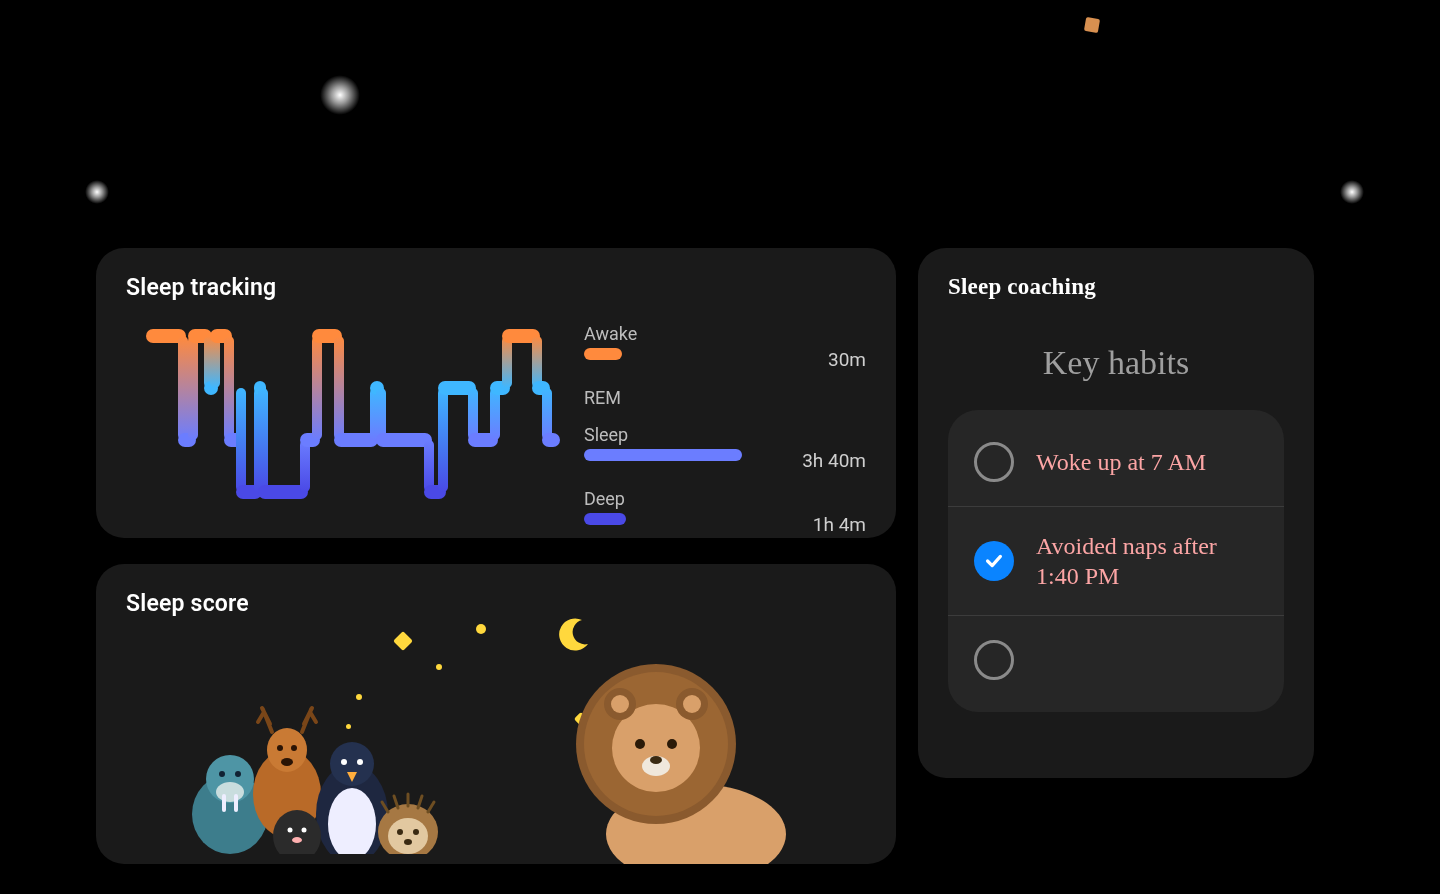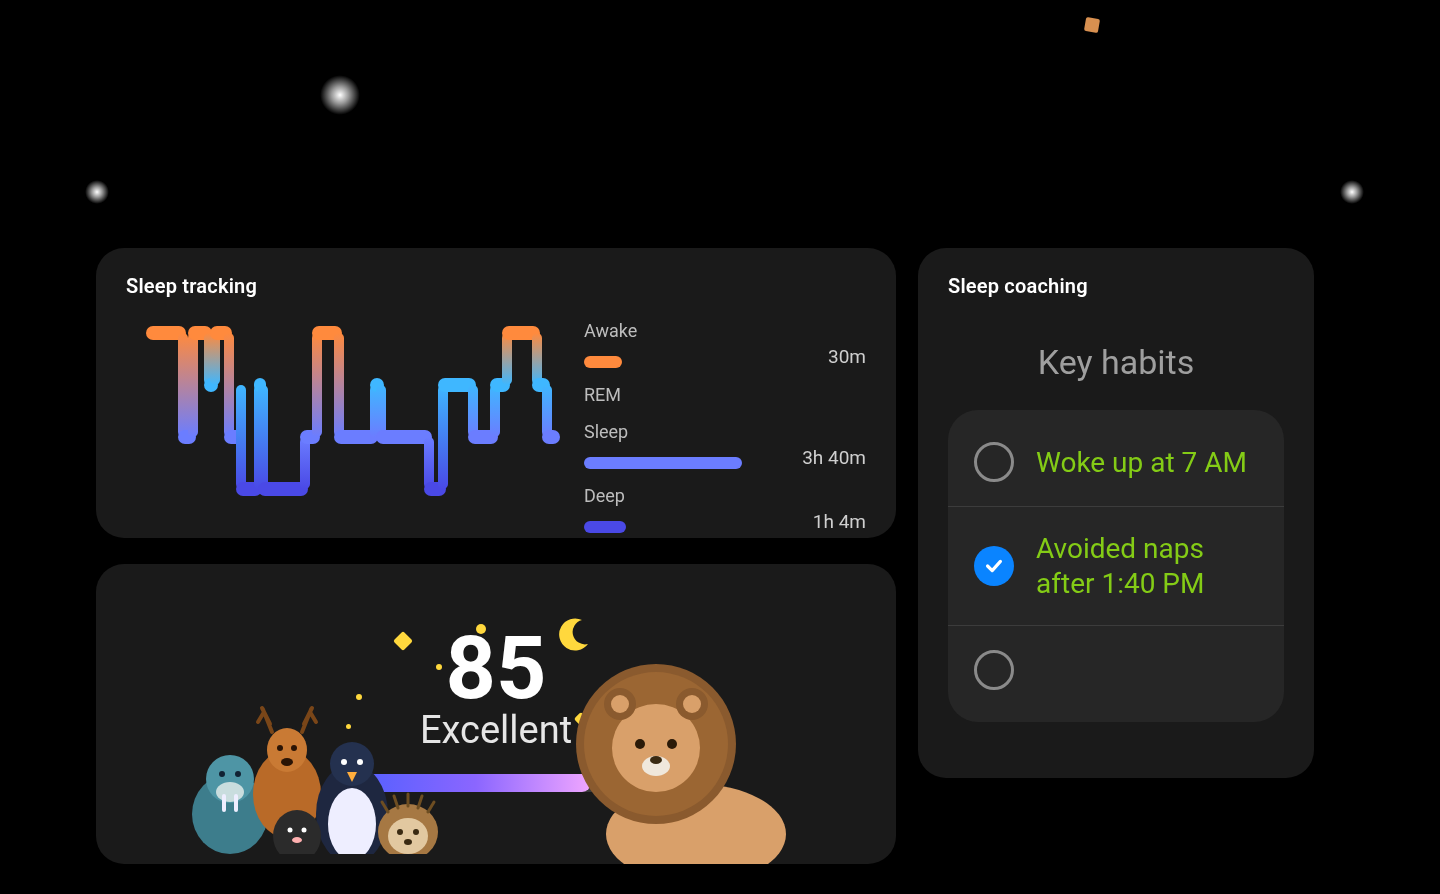--- a/index.html
+++ b/index.html
@@ -7,38 +7,38 @@
   
   
   .star { position: absolute; background: radial-gradient(circle, #fff 0%, rgba(255,255,255,0.6) 30%, transparent 70%); border-radius: 50%; }
   .star::before, .star::after { content:''; position:absolute; background: linear-gradient(#fff, transparent); left:50%; top:50%; transform: translate(-50%,-50%); }
   .star1 { left: 320px; top: 75px; width: 40px; height: 40px; }
   .star2 { left: 85px; top: 180px; width: 24px; height: 24px; }
   .star3 { left: 1085px; top: 18px; width: 14px; height: 14px; background:#d89050; border-radius:2px; transform:rotate(10deg);}
   .star4 { left: 1340px; top: 180px; width: 24px; height: 24px; }
 
   .card { position: absolute; background: #1a1a1a; border-radius: 28px; padding: 26px 30px; }
-  .card-title { font-size: 20px; font-weight: 600; margin-bottom: 18px; letter-spacing: 0.2px;}
+  .card-title { font-size: 23px; font-weight: 600; margin-bottom: 18px; letter-spacing: 0.2px;}
   
   
   .tracking-card { left: 96px; top: 248px; width: 800px; height: 290px; }
   .tracking-body { display:flex; gap: 30px;}
   
   .hypnogram { position: relative; width: 440px; height: 180px; margin-top:10px; }
   
   .seg { position:absolute; height: 14px; border-radius: 7px; }
   .awake { background:#ff8a3d; top: 0; }
   .rem   { background:#3fb7ff; top: 52px;}
   .light { background:#6b7dff; top: 104px;}
   .deep  { background:#4a49e6; top: 156px;}
   .conn { position:absolute; width: 10px; border-radius:5px; }
   
   .legend { width: 290px; display:flex; flex-direction:column; gap: 16px; margin-top: 4px;}
   .legend-item { display:flex; flex-direction:column; gap:4px;}
-  .legend-row { display:flex; align-items:flex-end; justify-content:space-between; }
+  .legend-row { display:flex; align-items:flex-start; justify-content:space-between; }
   .legend-label { color:#bdbdbd; font-size: 18px; }
   .legend-pill { height: 12px; border-radius: 6px; }
   .legend-dur { color:#cfcfcf; font-size: 19px; text-align:right; }
   .pill-awake{background:#ff8a3d;width:38px;}
   .pill-rem{background:#3fb7ff;width:52px;}
   .pill-light{background:#6b7dff;width:158px;}
   .pill-deep{background:#4a49e6;width:42px;}
   
   
   .score-card { left: 96px; top: 564px; width: 800px; height: 300px; padding-bottom:0; }
@@ -49,29 +49,29 @@
   .score-prog-fill{ height:100%; width:85%; background: linear-gradient(90deg,#5560ff 0%, #8b66ff 50%, #f0a6ff 100%); border-radius:9px;}
   
   .sparkle-dot{position:absolute;background:#ffd83d;border-radius:50%;}
   
   
   .animals-left{position:absolute; left:96px; bottom:20px; width:260px; height:180px;}
   .animals-left svg{display:block;}
   .lion{position:absolute; right:110px; bottom:0; width:240px; height:220px;}
   
   
-  .coaching-card { left: 918px; top: 248px; width: 396px; height: 530px; }
+  .coaching-card { left: 918px; top: 248px; width: 396px; height: 530px; font-family: Liberation Serif, serif; }
   .key-title { color:#9f9f9f; font-size: 34px; text-align:center; margin-top: 44px; margin-bottom: 28px;}
   .habit-list{ background:#262626; border-radius:30px; padding: 8px 0; }
   .habit-item{ display:flex; align-items:center; gap:22px; padding: 24px 26px; }
   .habit-item + .habit-item { border-top:1px solid #3c3c3c; }
   .radio{ width:40px; height:40px; border-radius:50%; border:3px solid #8a8a8a; flex-shrink:0;}
   .radio.checked{ background:#0a84ff; border:none; display:flex; align-items:center; justify-content:center;}
   .radio.checked svg{width:22px;height:22px;}
-  .habit-text{ font-size:28px; line-height:1.25; color:#84cc16;}
+  .habit-text{ font-size:24px; line-height:1.25; color:#fca5a5;}
   
 </style>
 </head>
 <body>
 
 <div class="star star1"></div>
 <div class="star star2"></div>
 <div class="star star3"></div>
 <div class="star star4"></div>
 
@@ -146,39 +146,33 @@
         <div class="legend-row">
           <div class="legend-pill pill-deep"></div>
           <div class="legend-dur">1h 4m</div>
         </div>
       </div>
     </div>
   </div>
 </div>
 
 <div class="card score-card">
+  <div class="card-title">Sleep score</div>
 
   <div class="sparkle-dot" style="left:380px;top:60px;width:10px;height:10px"></div>
   <div class="sparkle-dot" style="left:340px;top:100px;width:6px;height:6px"></div>
   <div class="sparkle-dot" style="left:300px;top:70px;width:14px;height:14px;transform:rotate(45deg);border-radius:2px"></div>
   <div class="sparkle-dot" style="left:260px;top:130px;width:6px;height:6px"></div>
   <div class="sparkle-dot" style="left:250px;top:160px;width:5px;height:5px"></div>
   <div class="sparkle-dot" style="left:480px;top:150px;width:10px;height:10px;transform:rotate(45deg);border-radius:2px"></div>
   <div class="sparkle-dot" style="left:500px;top:180px;width:5px;height:5px"></div>
   <svg style="position:absolute;left:458px;top:50px" width="40" height="40">
       <path d="M28 6 A16 16 0 1 0 34 30 A12 12 0 0 1 28 6 Z" fill="#ffd83d"></path>
     </svg>
 
-  <div class="score-center">
-    <div class="score-number">85</div>
-    <div class="score-label">Excellent</div>
-    <div class="score-prog-wrap">
-      <div class="score-prog-fill"></div>
-    </div>
-  </div>
 
   <div class="animals-left">
     <svg width="260" height="190">
 
       <ellipse cx="38" cy="150" rx="38" ry="40" fill="#3d7d8c"></ellipse>
       <ellipse cx="38" cy="115" rx="24" ry="24" fill="#4e95a5"></ellipse>
       <circle cx="30" cy="110" r="3" fill="#123"></circle>
         <circle cx="46" cy="110" r="3" fill="#123"></circle>
       <ellipse cx="38" cy="128" rx="14" ry="10" fill="#c9ddde"></ellipse>
       <rect x="30" y="130" width="4" height="18" fill="#eef" rx="2"></rect>

